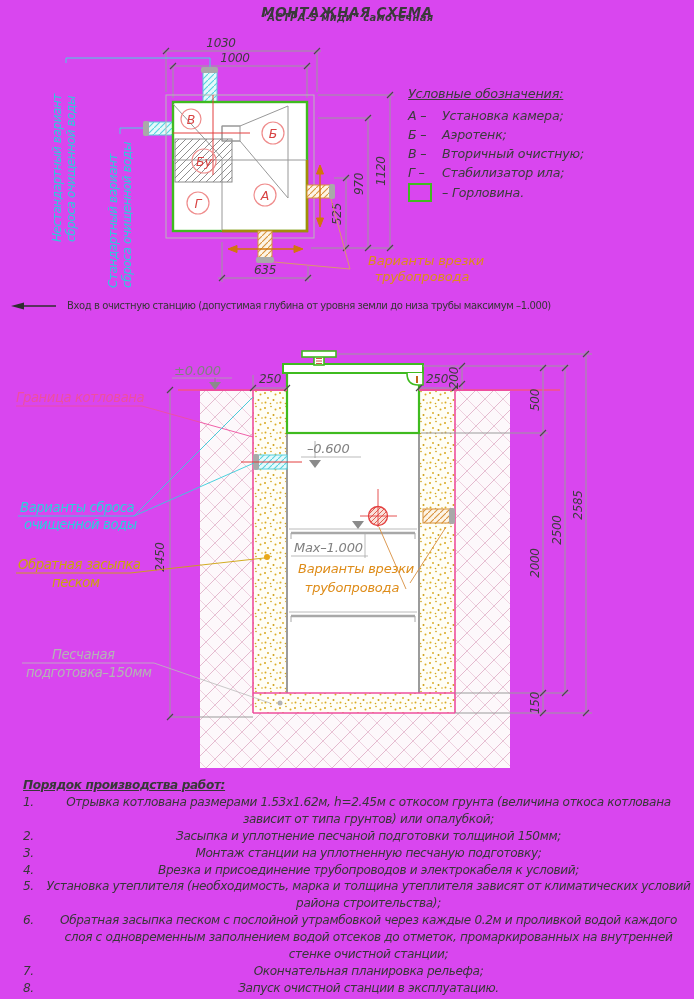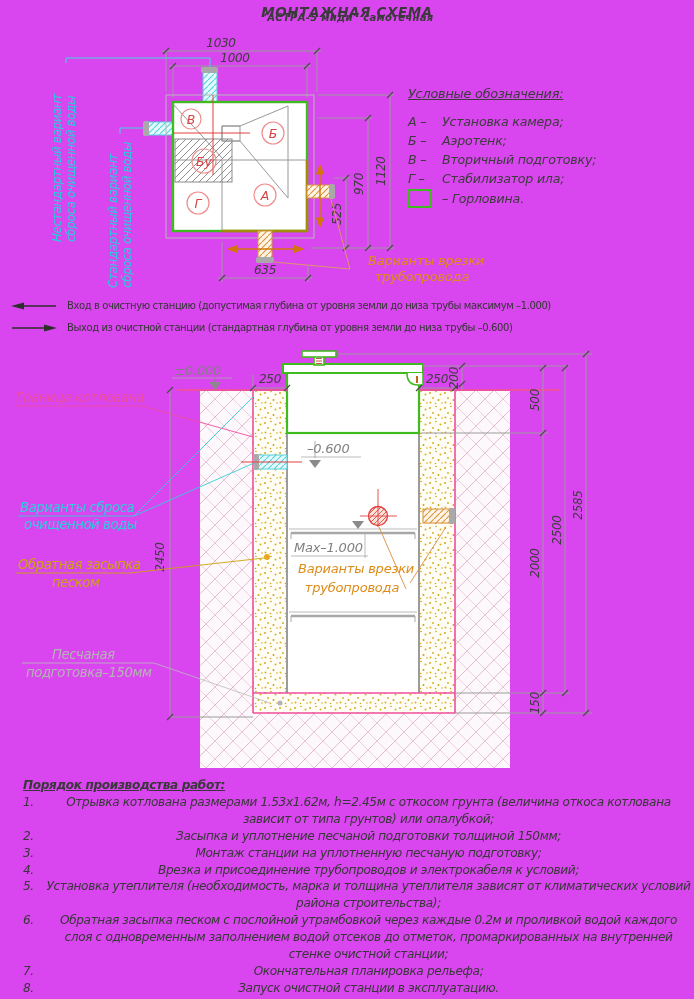--- a/index.html
+++ b/index.html
@@ -14,21 +14,21 @@
   .sect{left:8px;top:345px;}
   .dt{font-size:12px;font-style:italic;fill:#3e3e3e;letter-spacing:-.3px;}
   .vlab{font-size:12px;font-style:italic;fill:#28cedb;letter-spacing:-.4px;}
   .clab{font-size:12.5px;font-style:italic;fill:#d84343;}
   .onote{font-size:13px;font-style:italic;fill:#de8c19;letter-spacing:-.2px;}
   .lvl{font-size:13px;font-style:italic;fill:#808080;letter-spacing:-.2px;}
   .slab{font-size:13.2px;font-style:italic;letter-spacing:-.4px;}
   .pink{fill:#ee4f9f;} .cyan{fill:#29d0dc;} .sandlab{fill:#cda40a;} .graylab{fill:#b4b4b4;}
   .legend{position:absolute;left:408px;top:86px;width:280px;font-style:italic;color:#3c3c3c;
         font-size:12.6px;letter-spacing:-.2px;}
-  .legend-title{text-decoration:underline;margin-bottom:11px;font-size:12.8px;}
+  .legend-title{text-decoration:underline;margin-bottom:5px;font-size:12.8px;}
   .legend-item{display:flex;align-items:center;height:19px;}
   .lk{flex:0 0 34px;}
   .neck-row{margin-top:1px;text-align:center;}
   .neck-box{width:20px;height:15px;border:2px solid #3fbb1f;flex:0 0 20px;margin-right:10px;}
   .ionote{position:absolute;left:10px;display:flex;align-items:flex-start;
         font-size:10px;color:#353535;letter-spacing:-.4px;white-space:nowrap;}
   .ionote svg{position:static;flex:0 0 48px;margin-right:9px;}
   .worklist{position:absolute;left:23px;top:777px;width:668px;font-style:italic;color:#383838;
         font-size:12.1px;letter-spacing:-.35px;line-height:16.9px;}
   .wl-title{text-decoration:underline;font-weight:bold;}
@@ -139,45 +139,38 @@
     <div class="legend-item">
       <span class="lk">А –</span>
       <span>Установка камера;</span>
     </div>
     <div class="legend-item">
       <span class="lk">Б –</span>
       <span>Аэротенк;</span>
     </div>
     <div class="legend-item">
       <span class="lk">В –</span>
-      <span>Вторичный подготовку;</span>
+      <span>Вторичный очистную;</span>
     </div>
     <div class="legend-item">
       <span class="lk">Г –</span>
       <span>Стабилизатор ила;</span>
     </div>
     <div class="legend-item neck-row">
       <span class="neck-box"></span>
       <span>– Горловина.</span>
     </div>
   </div>
 
   <div class="ionote" style="top:300px;">
     <svg width="48" height="12" viewBox="0 0 48 12">
       <path d="M10,6 H46" stroke="#2e2e2e" stroke-width="1.3"></path>
         <polygon points="1,6 14,2.5 14,9.5" fill="#2e2e2e"></polygon>
     </svg>
     <span>Вход в очистную станцию (допустимая глубина от уровня земли до низа трубы максимум –1.000)</span>
-  </div>
-  <div class="ionote" style="top:322px;">
-    <svg width="48" height="12" viewBox="0 0 48 12">
-      <path d="M2,6 H38" stroke="#2e2e2e" stroke-width="1.3"></path>
-        <polygon points="47,6 34,2.5 34,9.5" fill="#2e2e2e"></polygon>
-    </svg>
-    <span>Выход из очистной станции (стандартная глубина от уровня земли до низа трубы –0.600)</span>
   </div>
 
   <svg class="sect" width="686" height="435" viewBox="0 0 686 435">
     <defs>
       <pattern id="pGround" width="18" height="18" patternUnits="userSpaceOnUse">
         <rect width="18" height="18" fill="#fdf8fb"></rect>
         <path d="M0,9 L9,0 M9,18 L18,9" stroke="#e4b9ce" stroke-width="1"></path>
         <path d="M0,9 L9,18 M9,0 L18,9" stroke="#eed0df" stroke-width="1"></path>
       </pattern>
       <pattern id="pSand" width="15" height="15" patternUnits="userSpaceOnUse">

